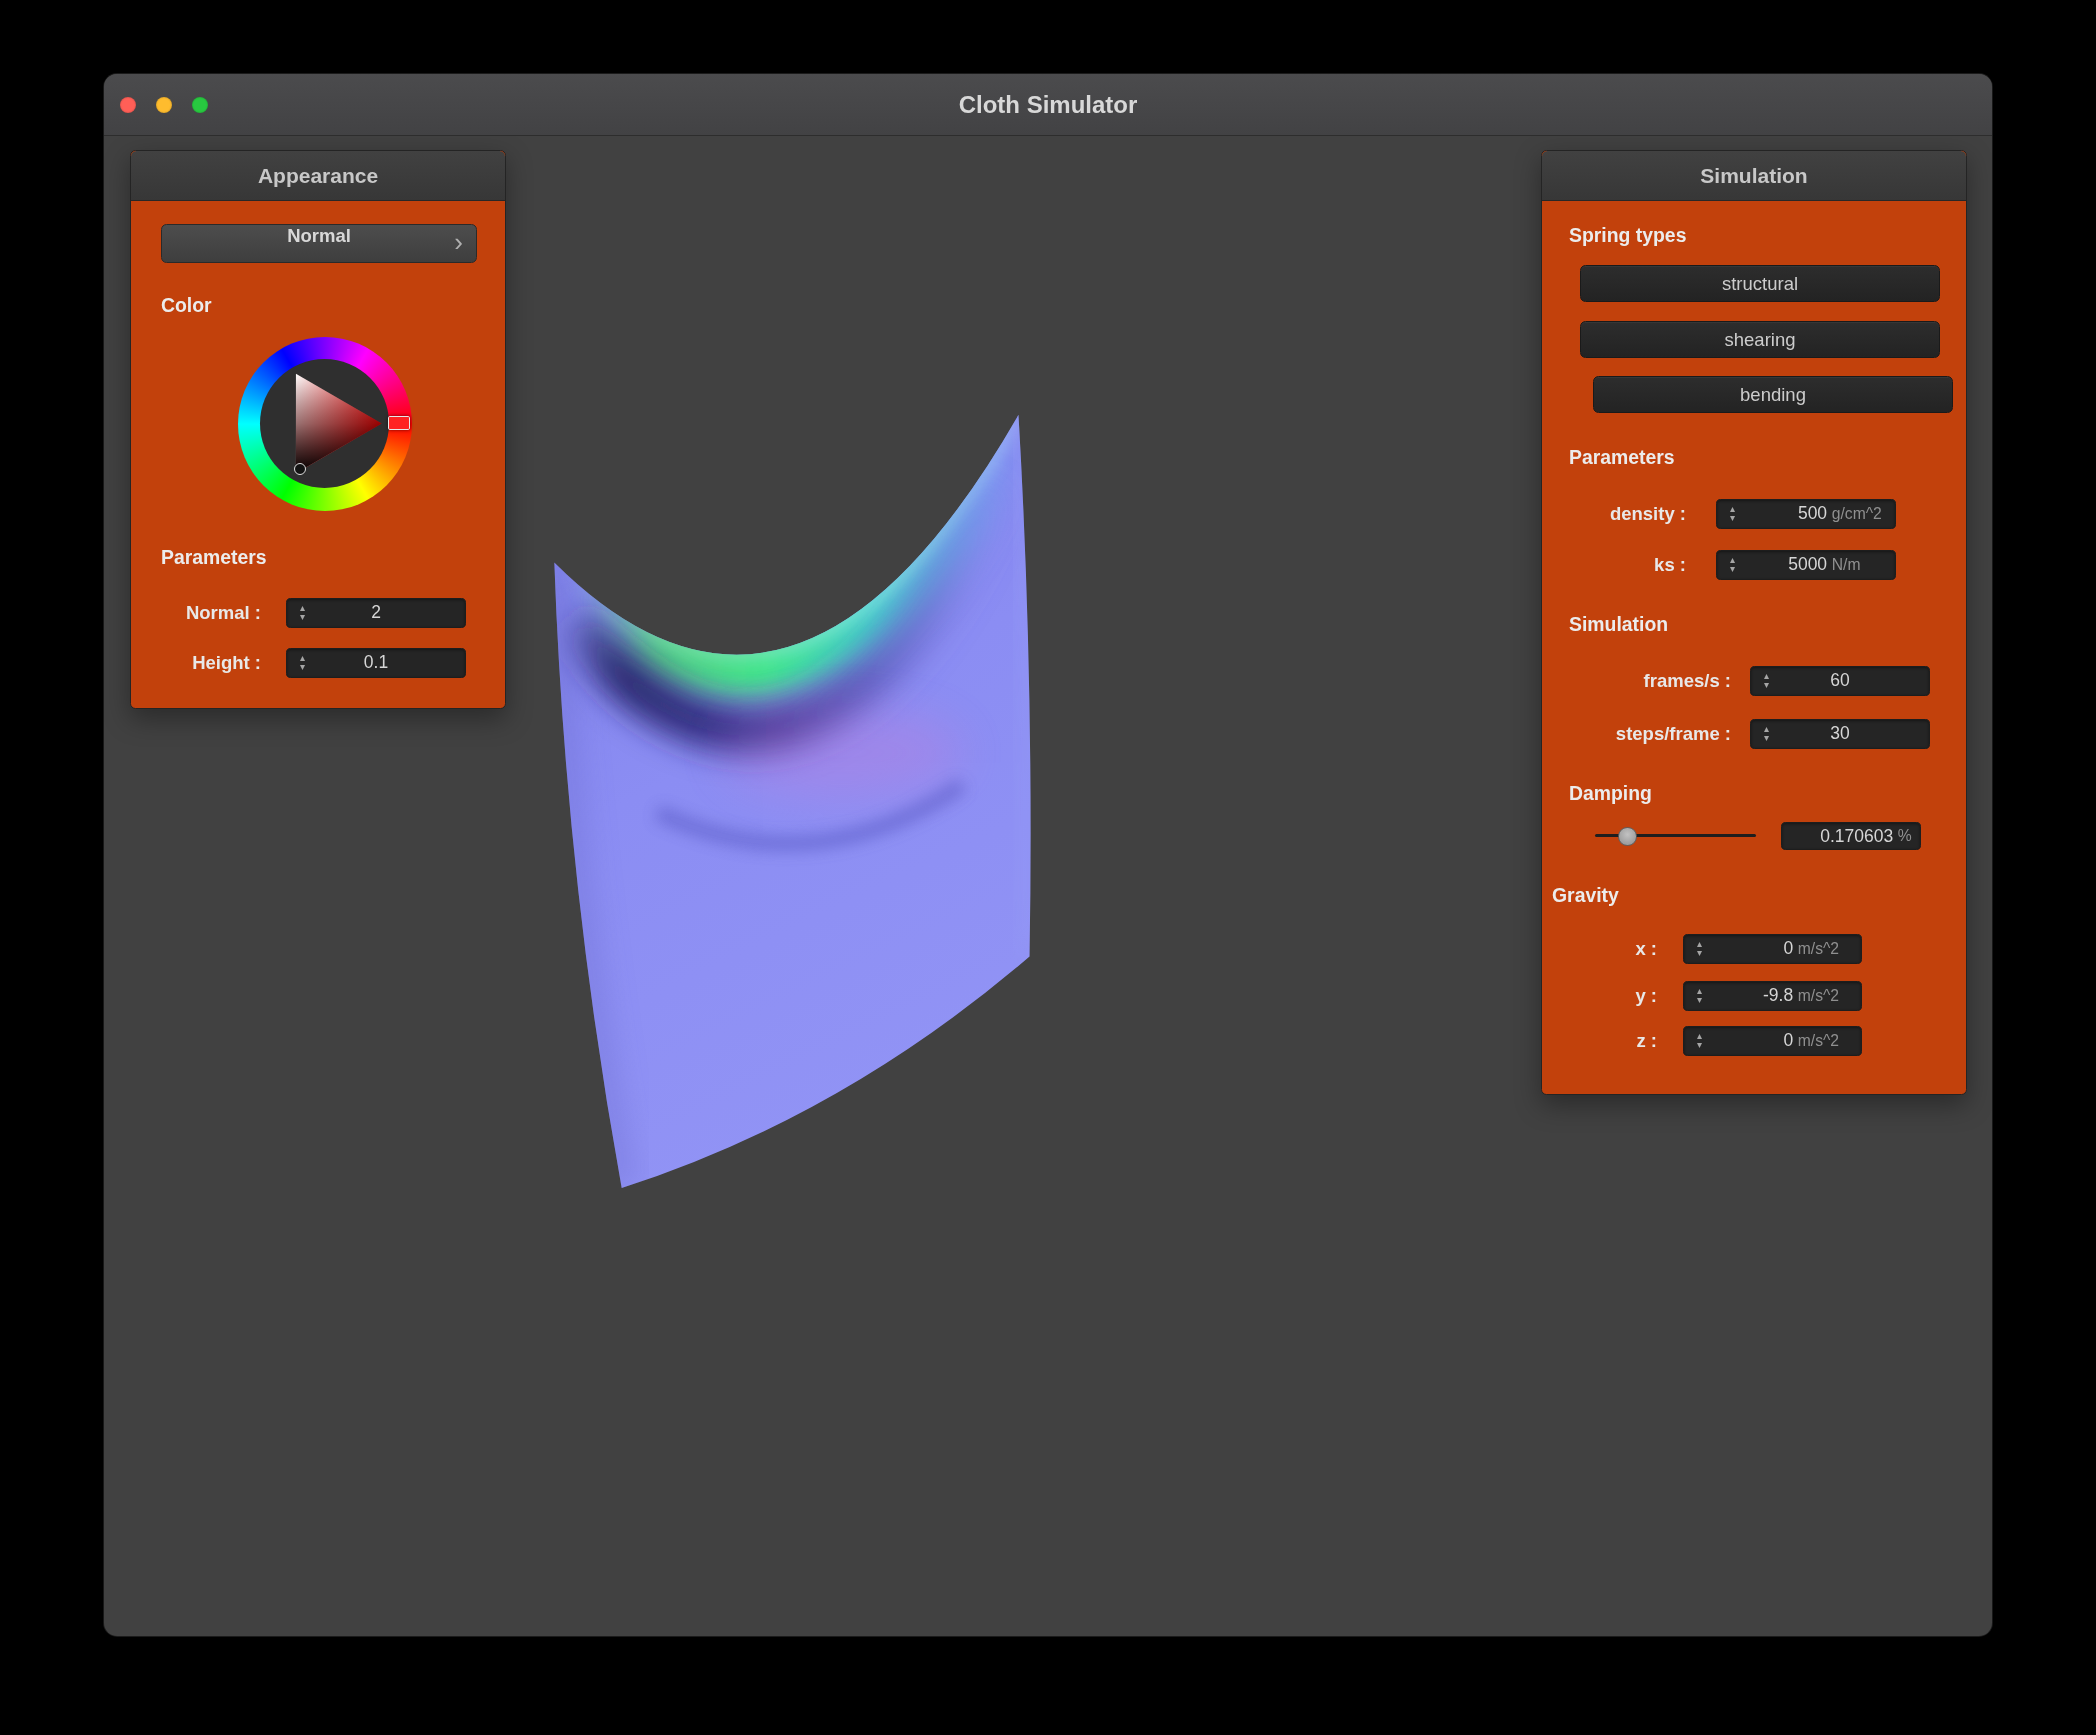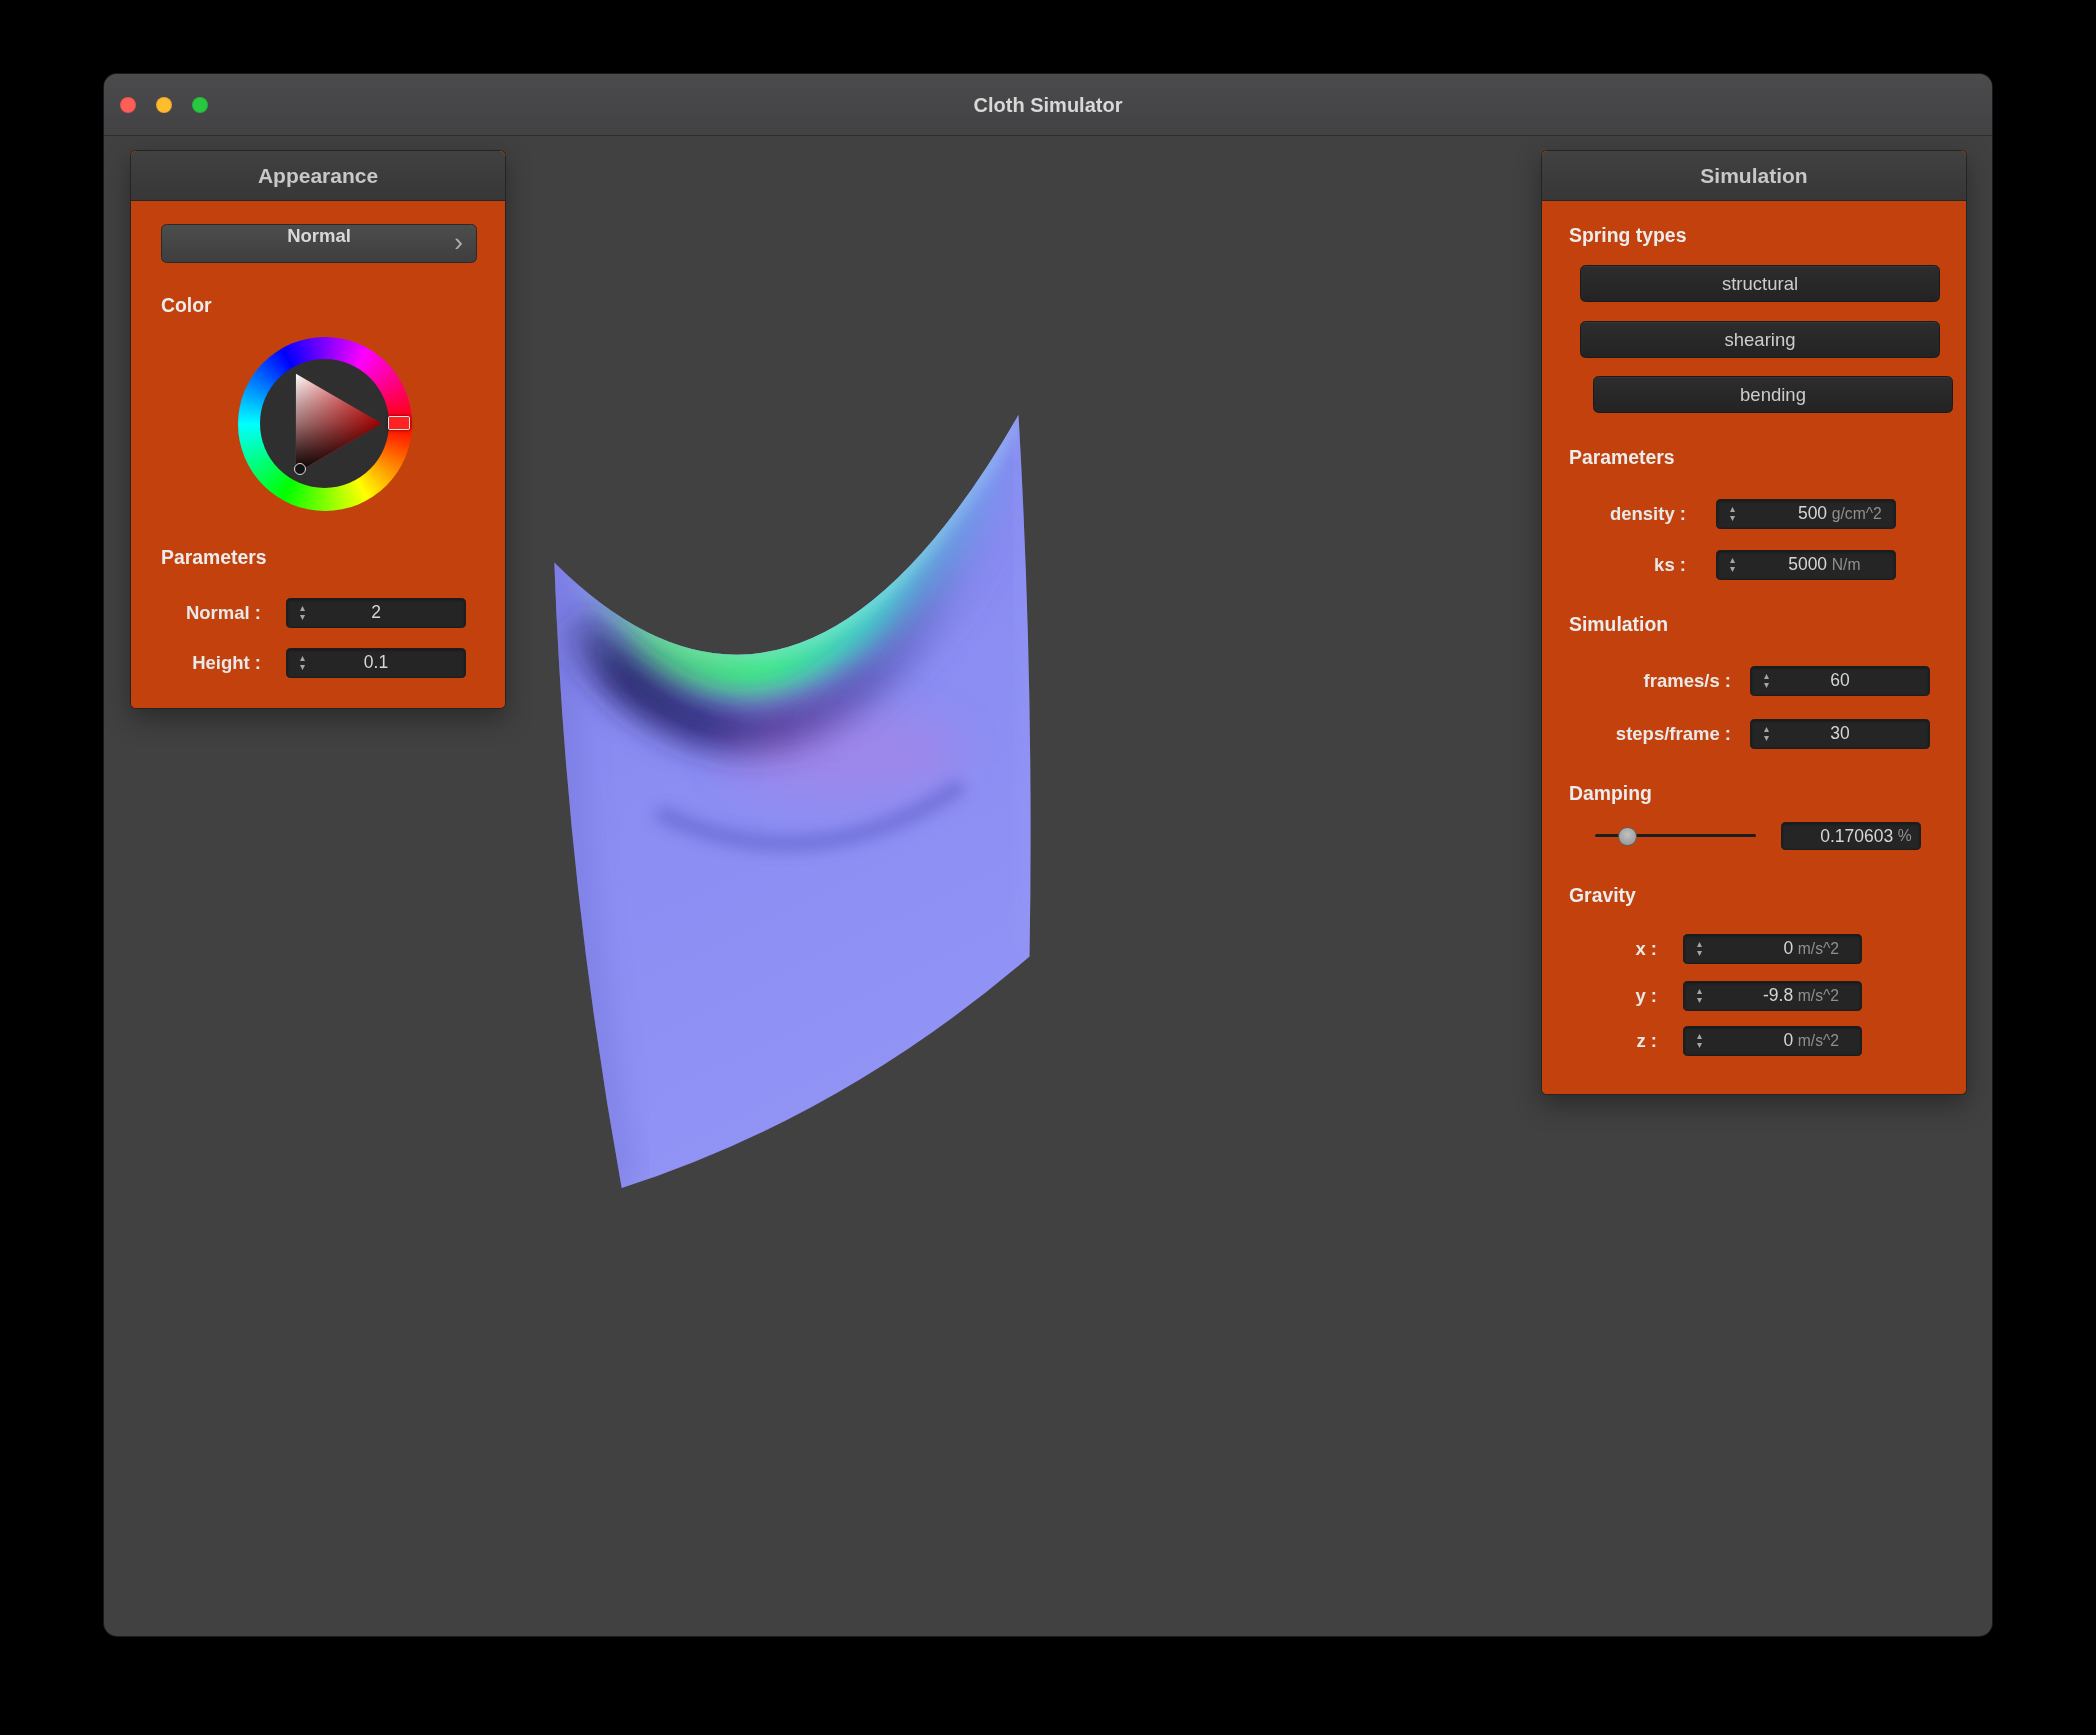--- a/index.html
+++ b/index.html
@@ -1,21 +1,21 @@
 <!DOCTYPE html>
 <html style="font-size:14.8px"><head>
 <meta charset="utf-8">
 <style>
   * { margin:0; padding:0; box-sizing:border-box; }
   html,body { width:2097px; height:1735px; background:#000; font-family:"Liberation Sans", sans-serif; overflow:hidden; }
   .window { position:absolute; left:104px; top:74px; width:1888px; height:1562px; background:#414141; border-radius:13px; overflow:hidden; box-shadow:0 0 0 0.9px #1b1b1b, 0 18.5px 55px rgba(0,0,0,.6); }
 
   
   .titlebar { position:absolute; left:0; top:0; right:0; height:62px; background:linear-gradient(#4b4b4d,#424244); border-bottom:0.9px solid #2d2d2d; z-index:5; }
-  .titlebar .title { position:absolute; left:0; right:0; top:0; height:62px; display:flex; align-items:center; justify-content:center; font-size:20px; font-weight:bold; color:#d8d8d8; }
+  .titlebar .title { position:absolute; left:0; right:0; top:0; height:62px; display:flex; align-items:center; justify-content:center; font-size:24px; font-weight:bold; color:#d8d8d8; }
   .traffic { position:absolute; left:15.7px; top:0; height:62px; display:flex; align-items:center; gap:19.4px; z-index:6; }
   .tl { width:16.6px; height:16.6px; border-radius:50%; display:inline-block; box-shadow: inset 0 0 1.8px rgba(0,0,0,.3); }
 
   
   .cloth { position:absolute; left:0; top:0; z-index:1; }
 
   
   .panel { position:absolute; background:#c2410c; border:0.9px solid #242424; border-radius:5.5px; z-index:4; box-shadow:0 9.2px 26px rgba(0,0,0,.35); }
   .panel-header { position:absolute; left:0; top:0; right:0; height:50px; background:linear-gradient(#414141,#373737); border-bottom:0.9px solid #272727; border-radius:5.5px 5.5px 0 0; display:flex; align-items:center; justify-content:center; color:#c8c8c8; font-weight:bold; font-size:21px; }
   #appearance-panel { left:26px; top:76px; width:376px; height:559px; }
@@ -240,21 +240,21 @@
 
     <div class="slider-track"></div>
     <div class="slider-handle"></div>
     <div class="spin-field" style="left:239px; top:671px; width:140px; height:28px;">
       <span class="fld-content nostep">
         <span>0.170603</span>
         <span class="unit">%</span>
       </span>
     </div>
 
-    <div class="sec-label" style="left:27px; top:733px;">Gravity</div>
+    <div class="sec-label" style="left:10px; top:733px;">Gravity</div>
 
     <div class="row-label" style="top:783px; right:309px;">x :</div>
     <div class="spin-field" style="left:141px; top:783px; width:179px;">
       <span class="stepper">
         <span>▴</span>
         <span>▾</span>
       </span>
       <span class="fld-content">
         <span>0</span>
         <span class="unit wide">m/s^2</span>

